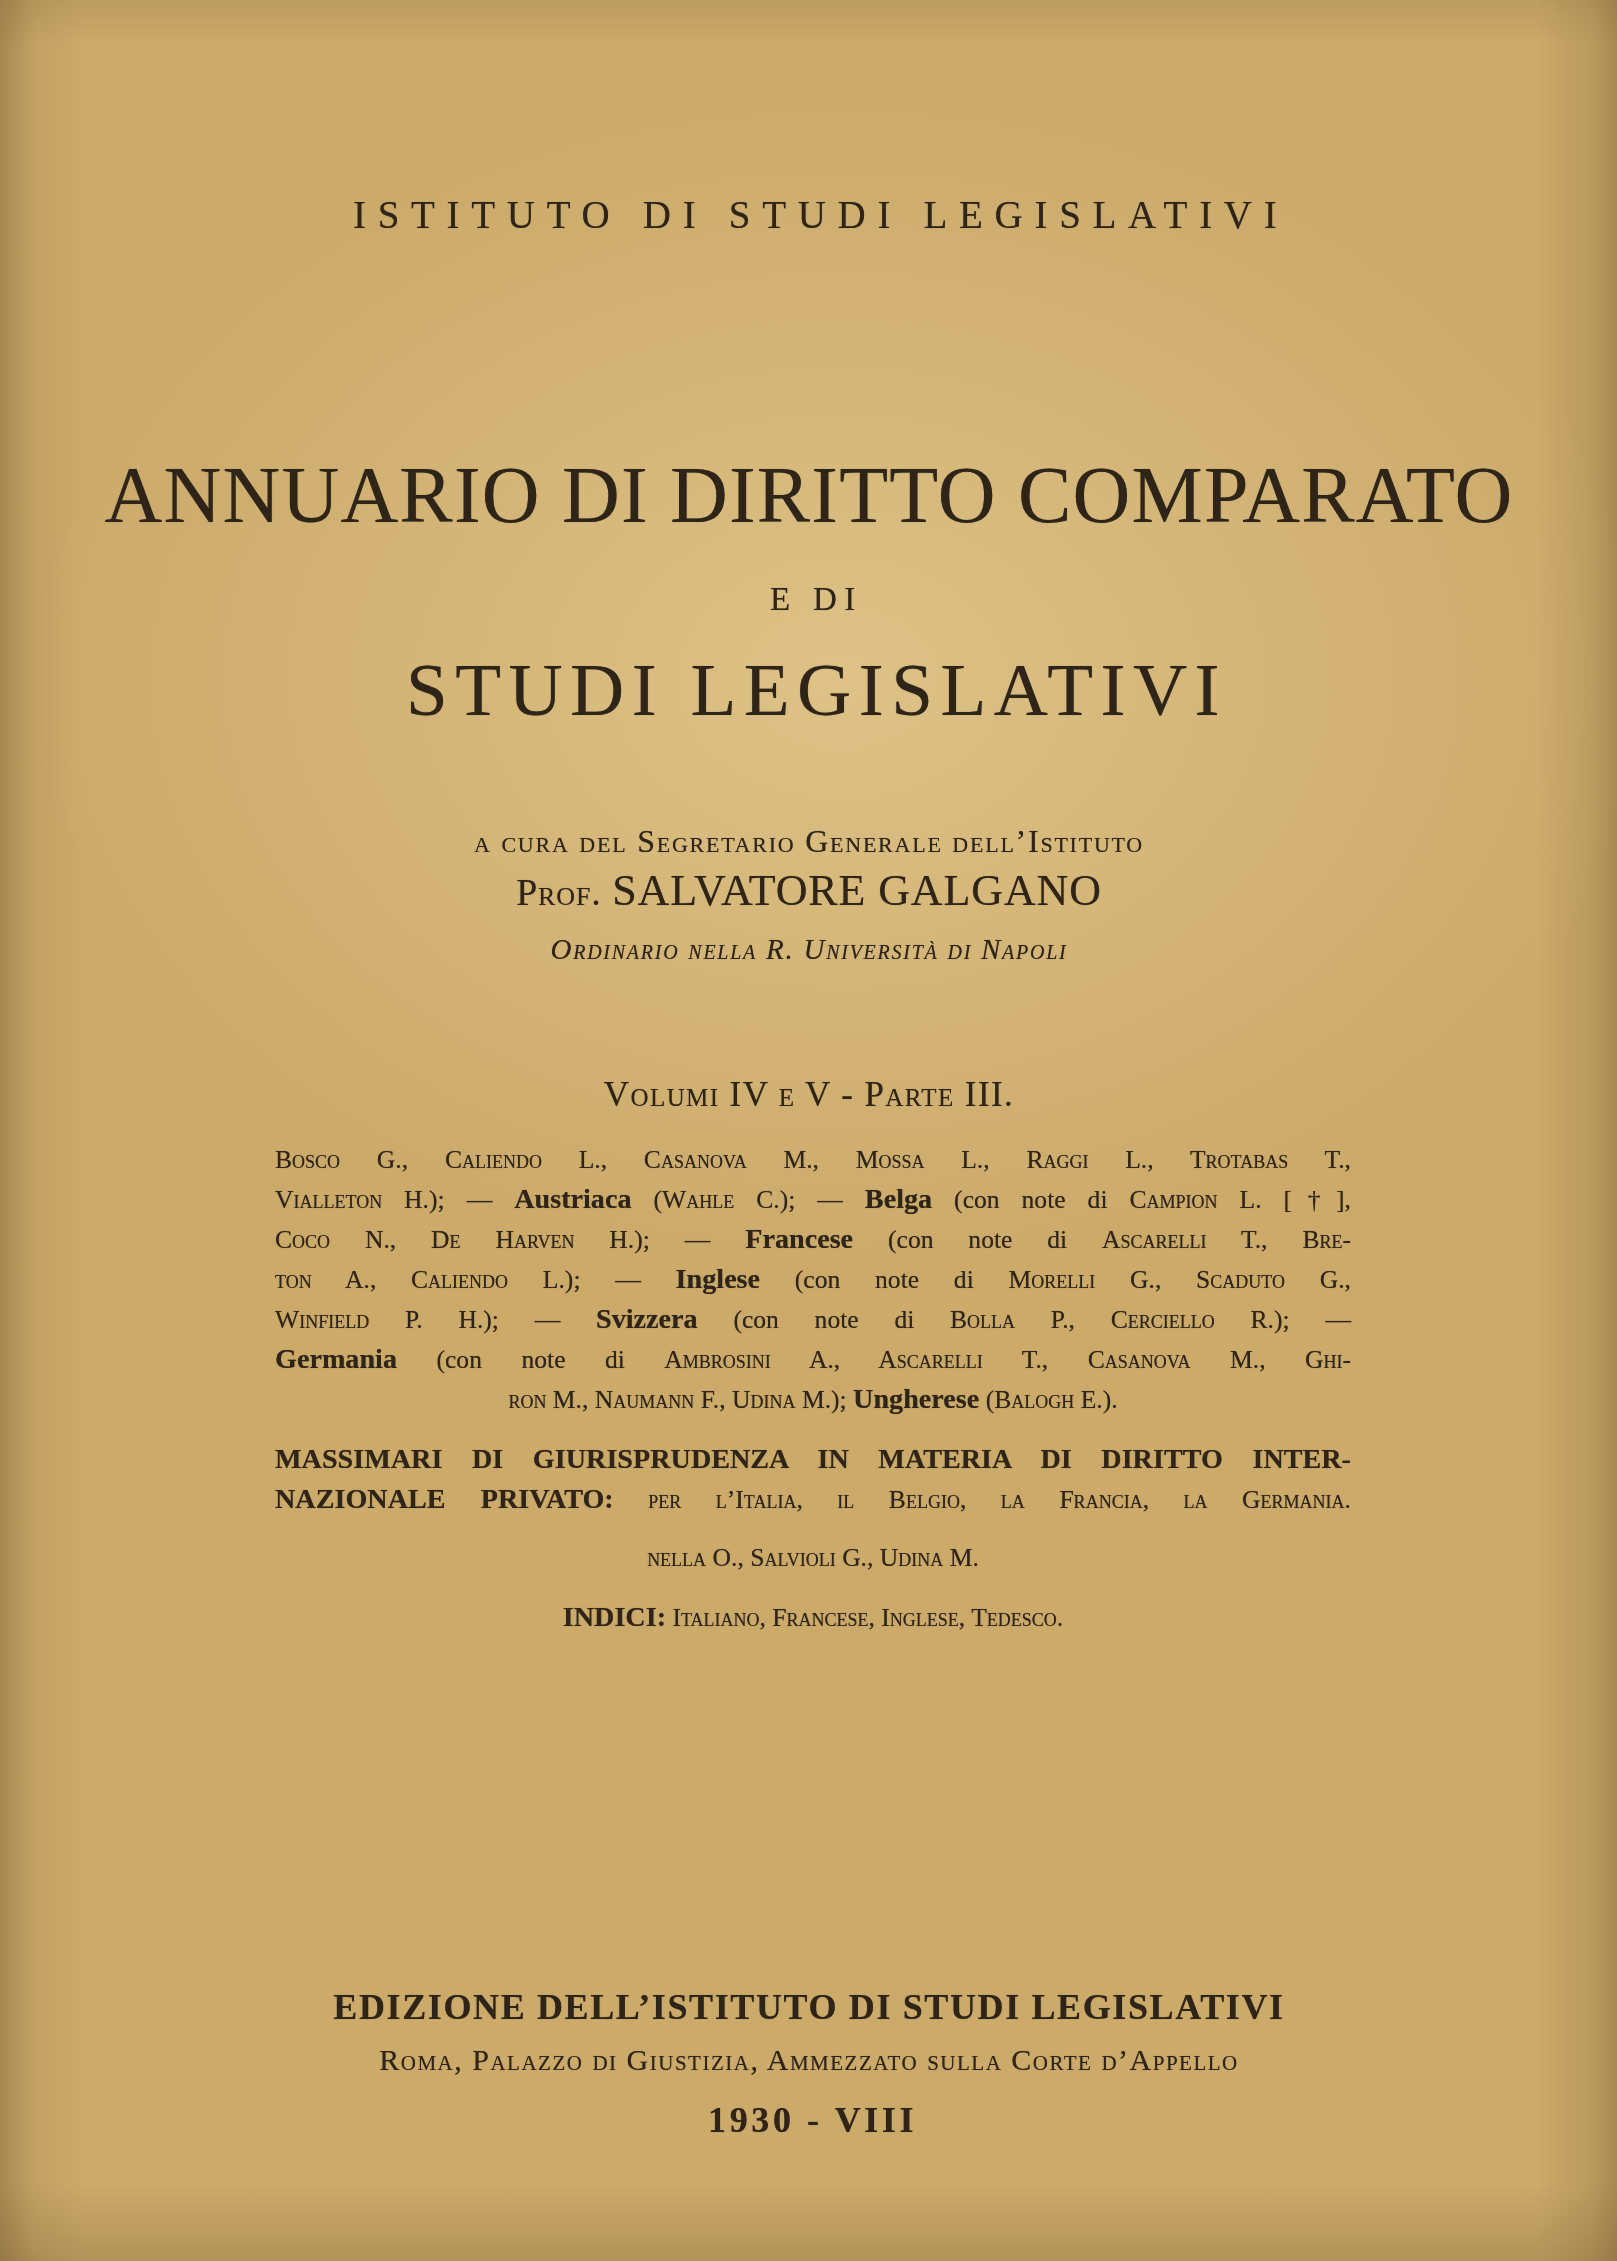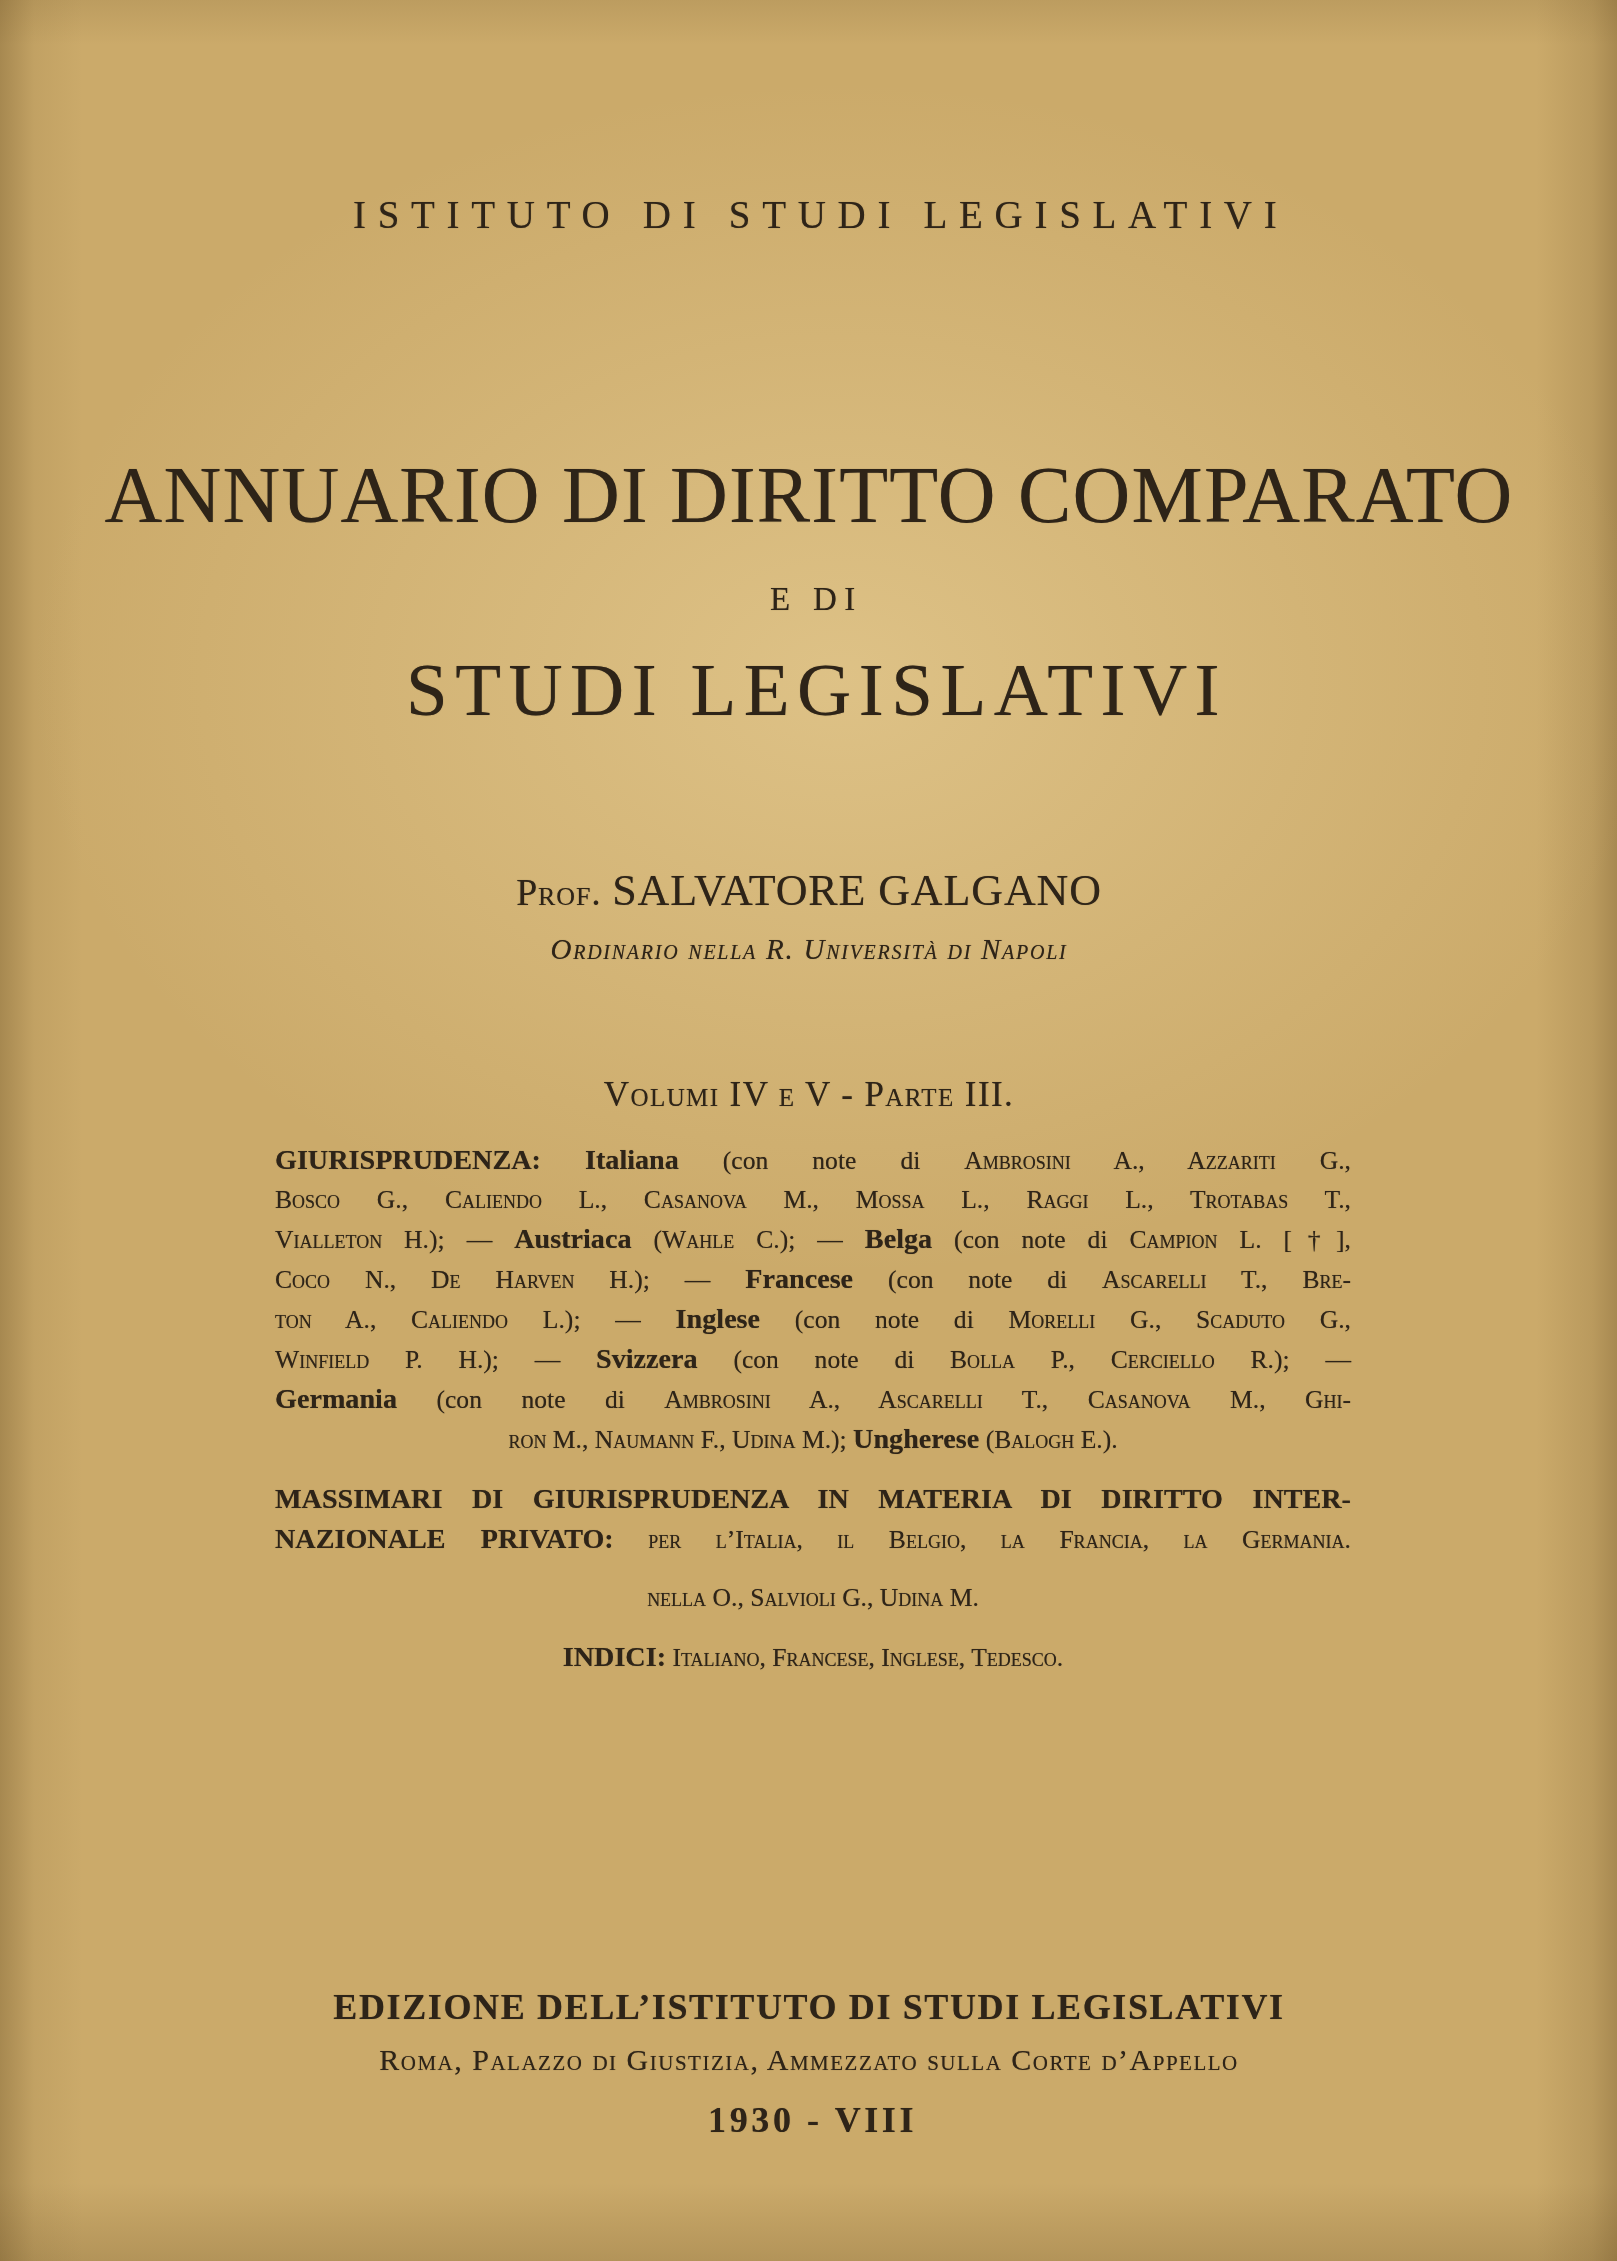--- a/index.html
+++ b/index.html
@@ -48,28 +48,28 @@
 <body>
 
 <div class="page">
 
   <div class="c institute">ISTITUTO DI STUDI LEGISLATIVI</div>
 
   <div class="c title1">ANNUARIO DI DIRITTO COMPARATO</div>
   <div class="c conj">E DI</div>
   <div class="c title2">STUDI LEGISLATIVI</div>
 
+  <div class="c curator">a cura del Segretario Generale dell’Istituto</div>
   <div class="c prof"><span class="prof-title">Prof.</span><span>SALVATORE GALGANO</span></div>
   <div class="c ordinario">Ordinario nella R. Università di Napoli</div>
 
   <div class="c volume">Volumi IV e V - Parte III.</div>
 
   <div class="contents">
       <div class="para">
-        <div class="line justify"><span class="seg-b">GIURISPRUDENZA:</span><span class="seg-p"> </span><span class="seg-b">Italiana</span><span class="seg-p"> (con note di </span><span class="seg-sc">Ambrosini A., Azzariti G.,</span></div>
         <div class="line justify"><span class="seg-sc">Bosco G., Caliendo L., Casanova M., Mossa L., Raggi L., Trotabas T.,</span></div>
         <div class="line justify"><span class="seg-sc">Vialleton H.); </span><span class="seg-p">— </span><span class="seg-b">Austriaca</span><span class="seg-p"> (</span><span class="seg-sc">Wahle C.</span><span class="seg-p">); — </span><span class="seg-b">Belga</span><span class="seg-p"> (con note di </span><span class="seg-sc">Campion L. [†],</span></div>
         <div class="line justify"><span class="seg-sc">Coco N., De Harven H.); </span><span class="seg-p">— </span><span class="seg-b">Francese</span><span class="seg-p"> (con note di </span><span class="seg-sc">Ascarelli T., Bre-</span></div>
         <div class="line justify"><span class="seg-sc">ton A., Caliendo L.); </span><span class="seg-p">— </span><span class="seg-b">Inglese</span><span class="seg-p"> (con note di </span><span class="seg-sc">Morelli G., Scaduto G.,</span></div>
         <div class="line justify"><span class="seg-sc">Winfield P. H.); </span><span class="seg-p">— </span><span class="seg-b">Svizzera</span><span class="seg-p"> (con note di </span><span class="seg-sc">Bolla P., Cerciello R.</span><span class="seg-p">); —</span></div>
         <div class="line justify"><span class="seg-b">Germania</span><span class="seg-p"> (con note di </span><span class="seg-sc">Ambrosini A., Ascarelli T., Casanova M., Ghi-</span></div>
         <div class="line center"><span class="seg-sc">ron M., Naumann F., Udina M.); </span><span class="seg-b">Ungherese</span><span class="seg-p"> (</span><span class="seg-sc">Balogh E.</span><span class="seg-p">).</span></div>
       </div>
       <div class="para">
         <div class="line justify"><span class="seg-b">MASSIMARI DI GIURISPRUDENZA IN MATERIA DI DIRITTO INTER-</span></div>

